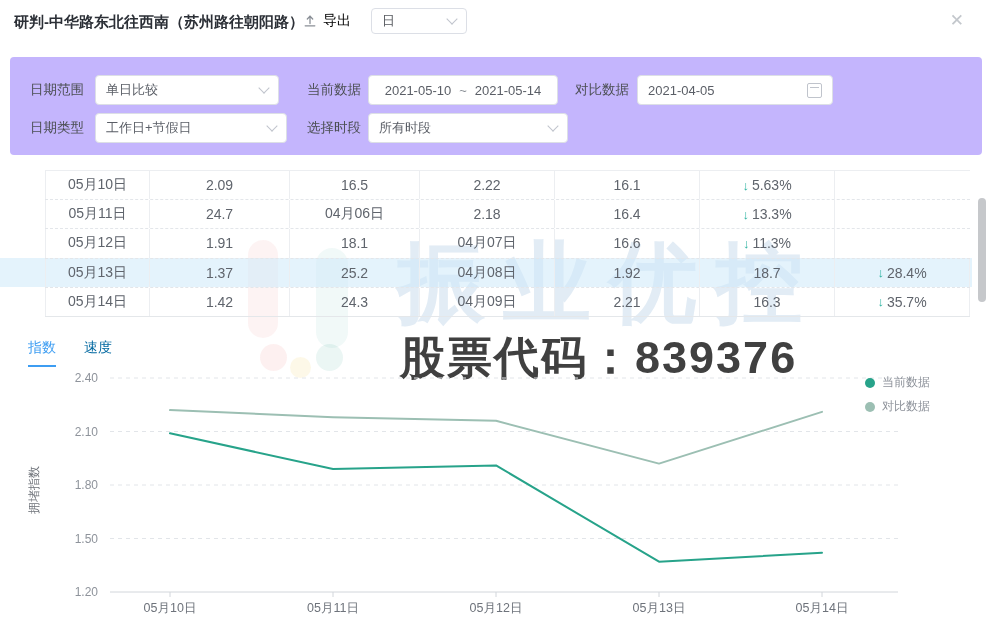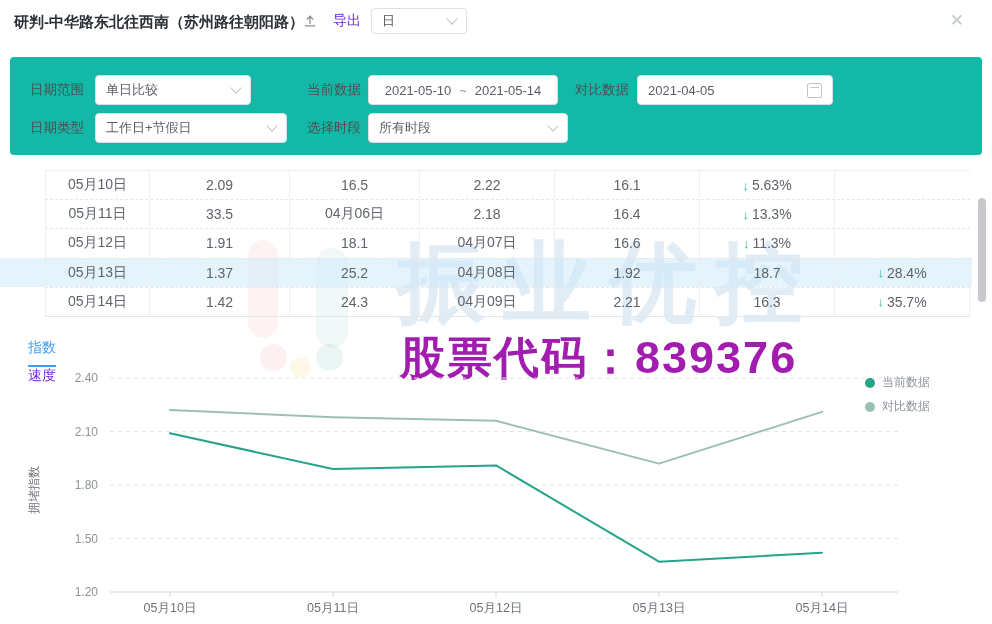--- a/index.html
+++ b/index.html
@@ -1,68 +1,68 @@
 <!DOCTYPE html>
 <html><head>
 <meta charset="utf-8">
 <style>
   html,body{margin:0;padding:0;background:#fff;}
   .screen{position:relative;width:992px;height:624px;background:#fff;overflow:hidden;
           font-family:"Liberation Sans","DejaVu Sans",sans-serif;color:#303133;}
 
   
   .hdr-title{position:absolute;left:14px;top:13px;font-size:15px;font-weight:bold;color:#2b2f36;}
-  .export-btn{position:absolute;left:303px;top:12px;display:flex;align-items:center;gap:16px;
-              font-size:14px;color:#6d28d9;cursor:pointer;background:none;border:none;padding:0;}
+  .export-btn{position:absolute;left:303px;top:12px;display:flex;align-items:center;gap:6px;
+              font-size:14px;color:#000000;cursor:pointer;background:none;border:none;padding:0;}
   .period-select{position:absolute;left:371px;top:8px;width:96px;height:26px;border:1px solid #dcdfe6;
                  border-radius:4px;background:#fff;display:flex;align-items:center;justify-content:space-between;
                  padding:0 10px;font-size:13px;color:#55585e;cursor:pointer;box-sizing:border-box;}
   .close-x{position:absolute;right:28px;top:12px;font-size:17px;color:#c3c7cc;cursor:pointer;line-height:1;}
 
   .chev{width:7px;height:7px;border-right:1.4px solid #c0c4cc;border-bottom:1.4px solid #c0c4cc;
         transform:rotate(45deg);margin-top:-4px;flex:none;}
 
   
-  .filters{position:absolute;left:10px;top:57px;width:972px;height:98px;background:#14b8a6;border-radius:4px;}
+  .filters{position:absolute;left:10px;top:57px;width:972px;height:98px;background:#c4b5fd;border-radius:4px;}
   .f-label{position:absolute;font-size:13.5px;color:#4c4f54;line-height:30px;}
   .f-box{position:absolute;height:30px;background:#fff;border:1px solid #dcdfe6;border-radius:4px;
          box-sizing:border-box;display:flex;align-items:center;justify-content:space-between;
          padding:0 10px;font-size:13px;color:#5a5e66;cursor:pointer;}
   .f-box .val{white-space:nowrap;}
   .rangebox{justify-content:center;gap:8px;}
   .cal-icon{width:13px;height:13px;border:1.3px solid #c0c4cc;border-radius:2px;position:relative;flex:none;}
   .cal-icon:before{content:"";position:absolute;left:2px;right:2px;top:3px;border-top:1.3px solid #c0c4cc;}
 
   
   .wm{position:absolute;inset:0;z-index:0;pointer-events:none;}
   .wm-brand{position:absolute;left:397px;top:224px;font-size:88px;font-weight:bold;
             letter-spacing:18px;color:#e2ecf5;white-space:nowrap;}
   .wm-stock{position:absolute;left:400px;top:328px;font-size:45px;font-weight:bold;
-            letter-spacing:2px;color:#a21caf;white-space:nowrap;}
+            letter-spacing:2px;color:#404040;white-space:nowrap;}
   .wm-arm{position:absolute;border-radius:16px;}
   .wm-dot{position:absolute;border-radius:50%;}
 
   
   .row-highlight{position:absolute;left:0;top:257.6px;width:972px;height:29.2px;
                  background:rgba(205,233,249,0.55);z-index:1;}
   .dtable{position:absolute;left:45px;top:170px;width:925px;z-index:2;border-top:1px solid #eceef1;}
   .trow{display:grid;grid-template-columns:105px 140px 130px 135px 145px 135px 135px;
         height:29.2px;border-bottom:1px dashed #e3e6ea;box-sizing:border-box;cursor:default;}
   .trow:last-child{border-bottom:1px solid #e4e7ea;}
   .tcell{display:flex;align-items:center;justify-content:center;font-size:14px;color:#5f646c;
          border-right:1px solid #eceef1;box-sizing:border-box;}
   .tcell:first-child{border-left:1px solid #eceef1;}
   .arrow-down{color:#2db3a0;margin-right:3px;font-size:13px;}
 
   .scroll-thumb{position:absolute;left:978px;top:198px;width:8px;height:104px;border-radius:4px;
                 background:#c6c8cb;z-index:3;cursor:pointer;}
 
   
-  .tabs{position:absolute;left:28px;top:339px;display:flex;font-size:14px;z-index:2;flex-direction:column;}
-  .tab{cursor:pointer;padding-bottom:8px;color:#6d28d9;}
+  .tabs{position:absolute;left:28px;top:339px;display:flex;gap:28px;font-size:14px;z-index:2;}
+  .tab{cursor:pointer;padding-bottom:8px;color:#0369a1;}
   .tab.active{color:#3d9df2;border-bottom:2px solid #3d9df2;}
 
   
   .chart-wrap{position:absolute;left:0;top:370px;width:944px;height:254px;z-index:2;}
   svg text{font-family:"Liberation Sans","DejaVu Sans",sans-serif;}
   .legend{position:absolute;right:14px;top:4px;display:flex;flex-direction:column;gap:7px;align-items:flex-start;}
   .legend-item{display:flex;align-items:center;gap:7px;font-size:12px;color:#8d929a;cursor:pointer;}
   .legend-dot{width:10px;height:10px;border-radius:50%;flex:none;}
 </style>
 </head>
@@ -84,21 +84,21 @@
     <span>导出</span>
   </button>
   <div class="period-select">
     <span class="val">日</span>
     <span class="chev"></span>
   </div>
   <div class="close-x">✕</div>
 
   <div class="filters">
     <div class="f-label" style="left:20px;top:18px;">日期范围</div>
-    <div class="f-box" style="left:85px;top:18px;width:156px;">
+    <div class="f-box" style="left:85px;top:18px;width:184px;">
       <span class="val">单日比较</span>
       <span class="chev"></span>
     </div>
     <div class="f-label" style="left:297px;top:18px;">当前数据</div>
     <div class="f-box rangebox" style="left:358px;top:18px;width:190px;">
       <span>2021-05-10</span>
       <span style="color:#8a8f96;">~</span>
       <span>2021-05-14</span>
     </div>
     <div class="f-label" style="left:565px;top:18px;">对比数据</div>
@@ -137,21 +137,21 @@
         <div class="tcell">16.5</div>
         <div class="tcell">2.22</div>
         <div class="tcell">16.1</div>
         <div class="tcell">
           <span class="arrow-down">↓</span>
           <span>5.63%</span>
         </div>
       </div>
       <div class="trow">
         <div class="tcell">05月11日</div>
-        <div class="tcell">33.5</div>
+        <div class="tcell">24.7</div>
         <div class="tcell">04月06日</div>
         <div class="tcell">2.18</div>
         <div class="tcell">16.4</div>
         <div class="tcell">
           <span class="arrow-down">↓</span>
           <span>13.3%</span>
         </div>
       </div>
       <div class="trow">
         <div class="tcell">05月12日</div>

